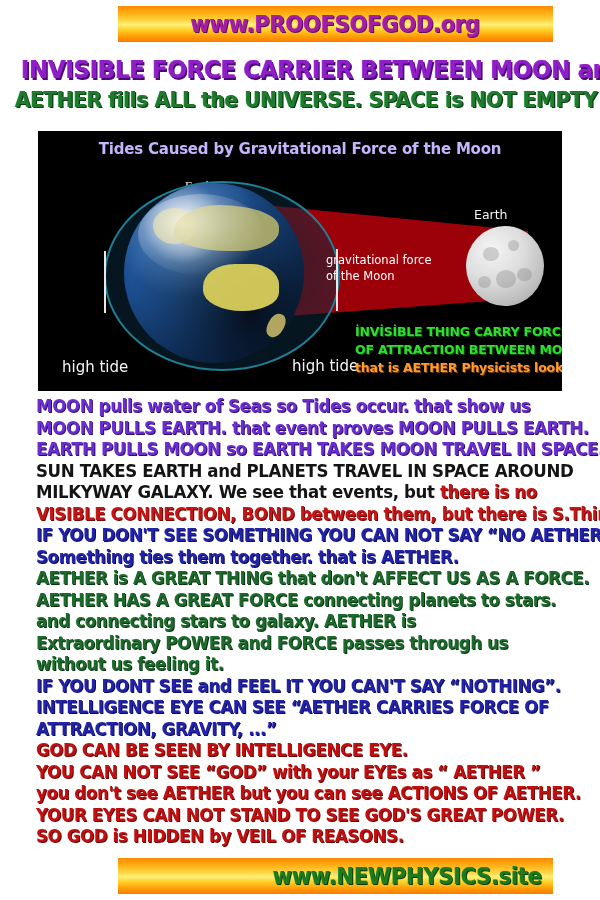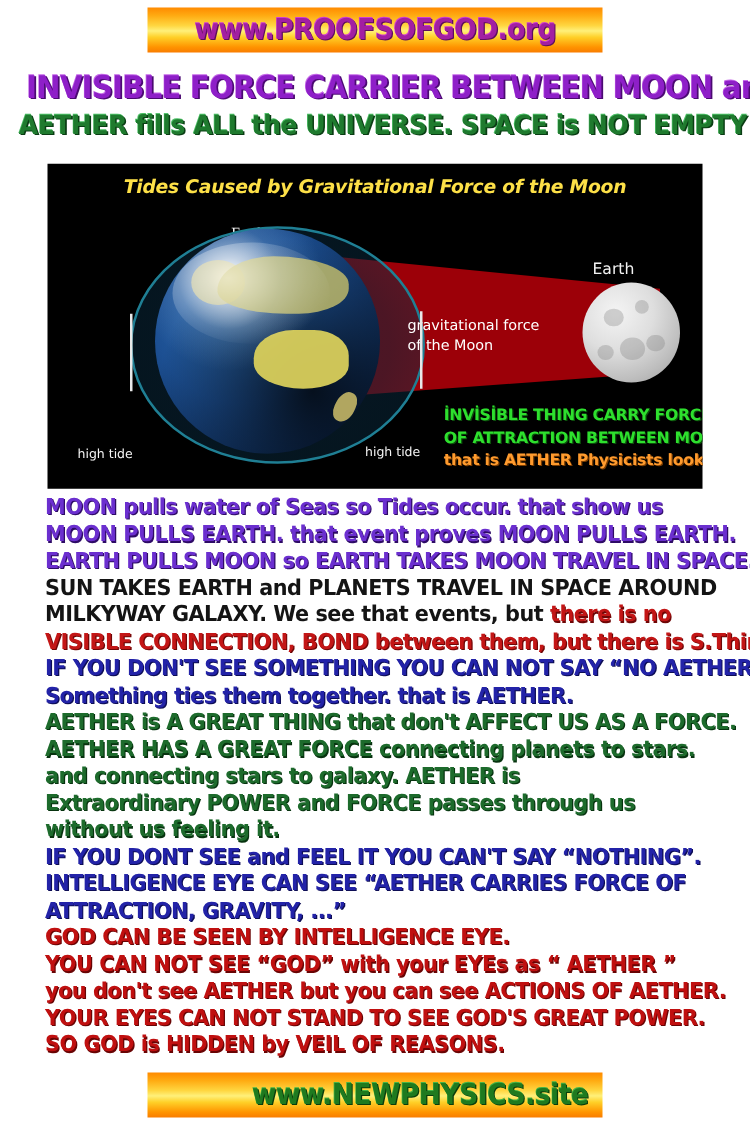--- a/index.html
+++ b/index.html
@@ -12,21 +12,21 @@
     height: 900px;
     font-family: "Liberation Sans", sans-serif;
     overflow: hidden;
     position: relative;
   }
 
   
   .banner {
     position: absolute;
     left: 118px;
-    width: 364px;
+    width: 435px;
     height: 36px;
     background: linear-gradient(to bottom,
                 #ff8a00 0%, #ffab12 18%, #ffd640 40%,
                 #fff07a 52%, #ffd028 66%, #ff9400 88%, #f97c00 100%);
     display: flex;
     align-items: center;
     justify-content: center;
     overflow: hidden;
   }
   #top-banner { top: 6px; }
@@ -85,26 +85,25 @@
     height: 260px;
     background: #000000;
     overflow: hidden;
   }
   #diagram-title {
     position: absolute;
     top: 9px;
     left: 0;
     width: 100%;
     text-align: center;
-    color: #fde047;
+    color: #c4b5fd;
     font-size: 15px;
     font-weight: bold;
     font-family: "DejaVu Sans", sans-serif;
     letter-spacing: -0.2px;
-    font-style: italic;
   }
   #earth-label {
     position: absolute;
     top: 48px;
     left: 118px;
     color: #f2f2f2;
     font-size: 12.5px;
     font-family: Liberation Serif, serif;
     margin-left: 29px;
   }
@@ -197,21 +196,21 @@
     width: 1.5px;
     height: 62px;
     background: #e8e8e8;
     z-index: 5;
   }
   #tide-tick-left  { left: 66px;  top: 120px; }
   #tide-tick-right { left: 298px; top: 118px; }
   .tide-label {
     position: absolute;
     color: #f5f5f5;
-    font-size: 10px;
+    font-size: 15px;
     font-family: "DejaVu Sans", sans-serif;
     z-index: 5;
   }
   #tide-label-left  { left: 24px;  top: 227px; }
   #tide-label-right { left: 254px; top: 226px; }
 
   
   #moon {
     position: absolute;
     left: 428px;

